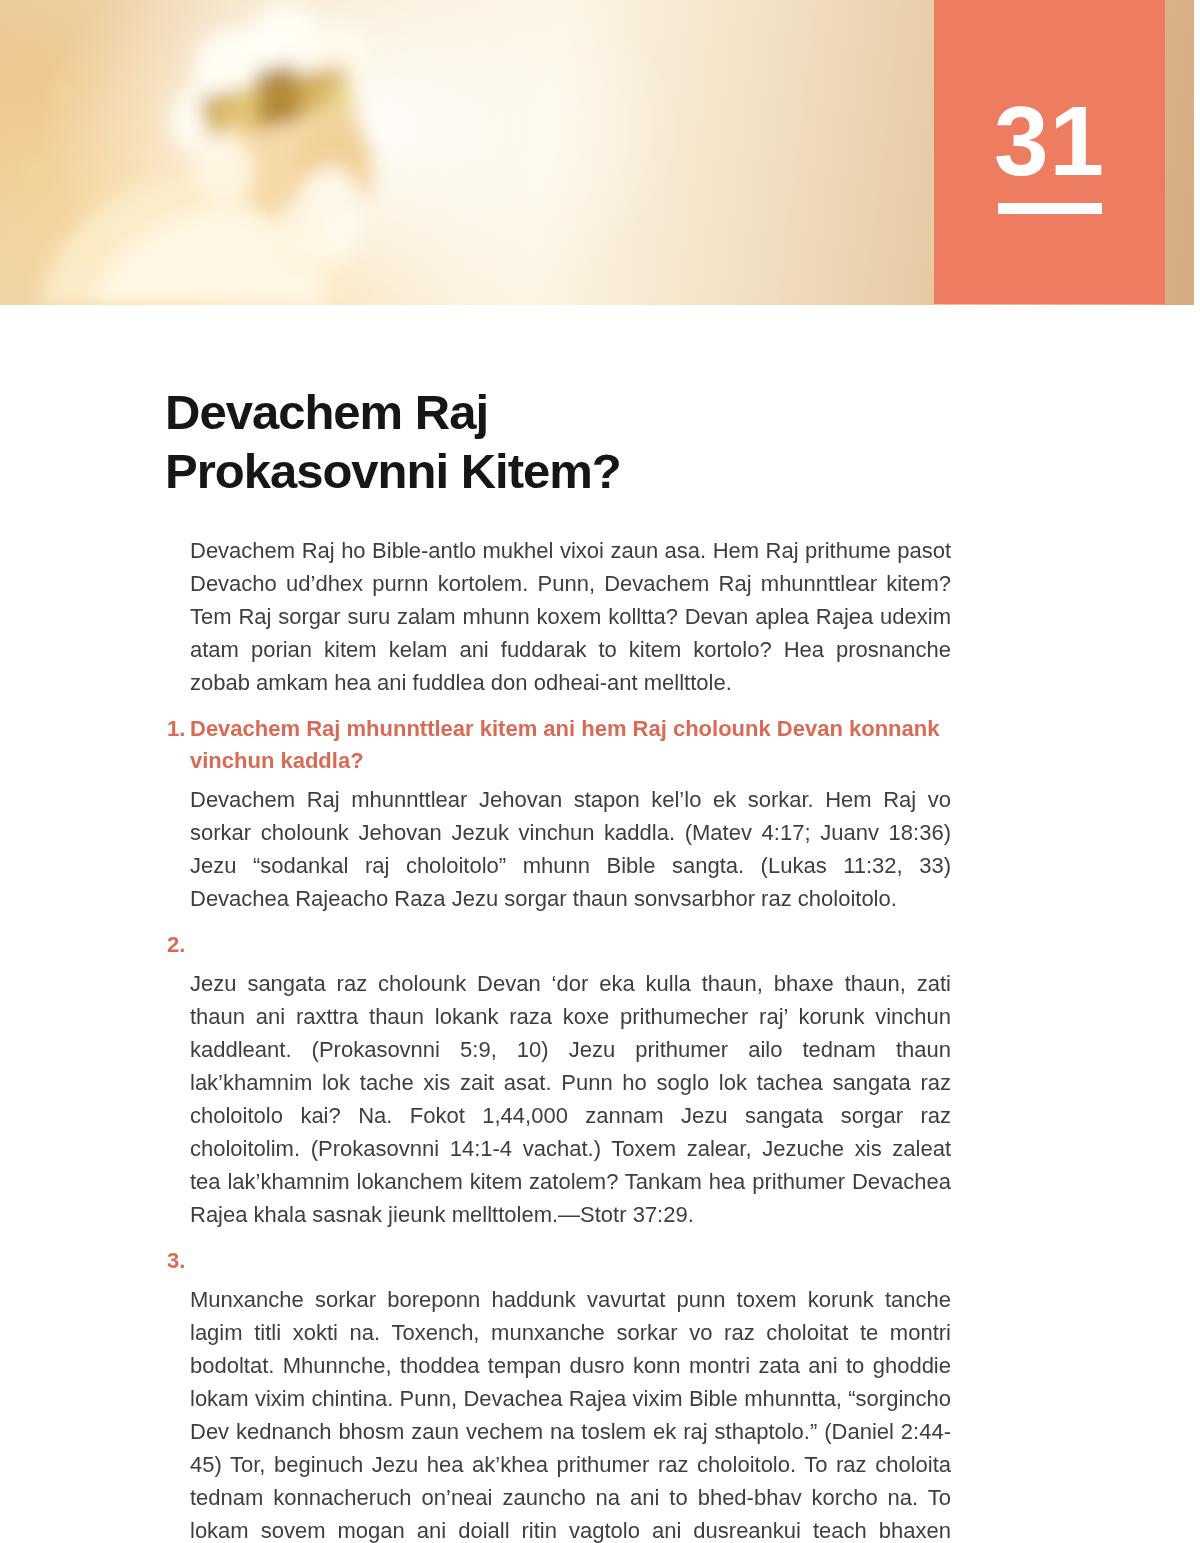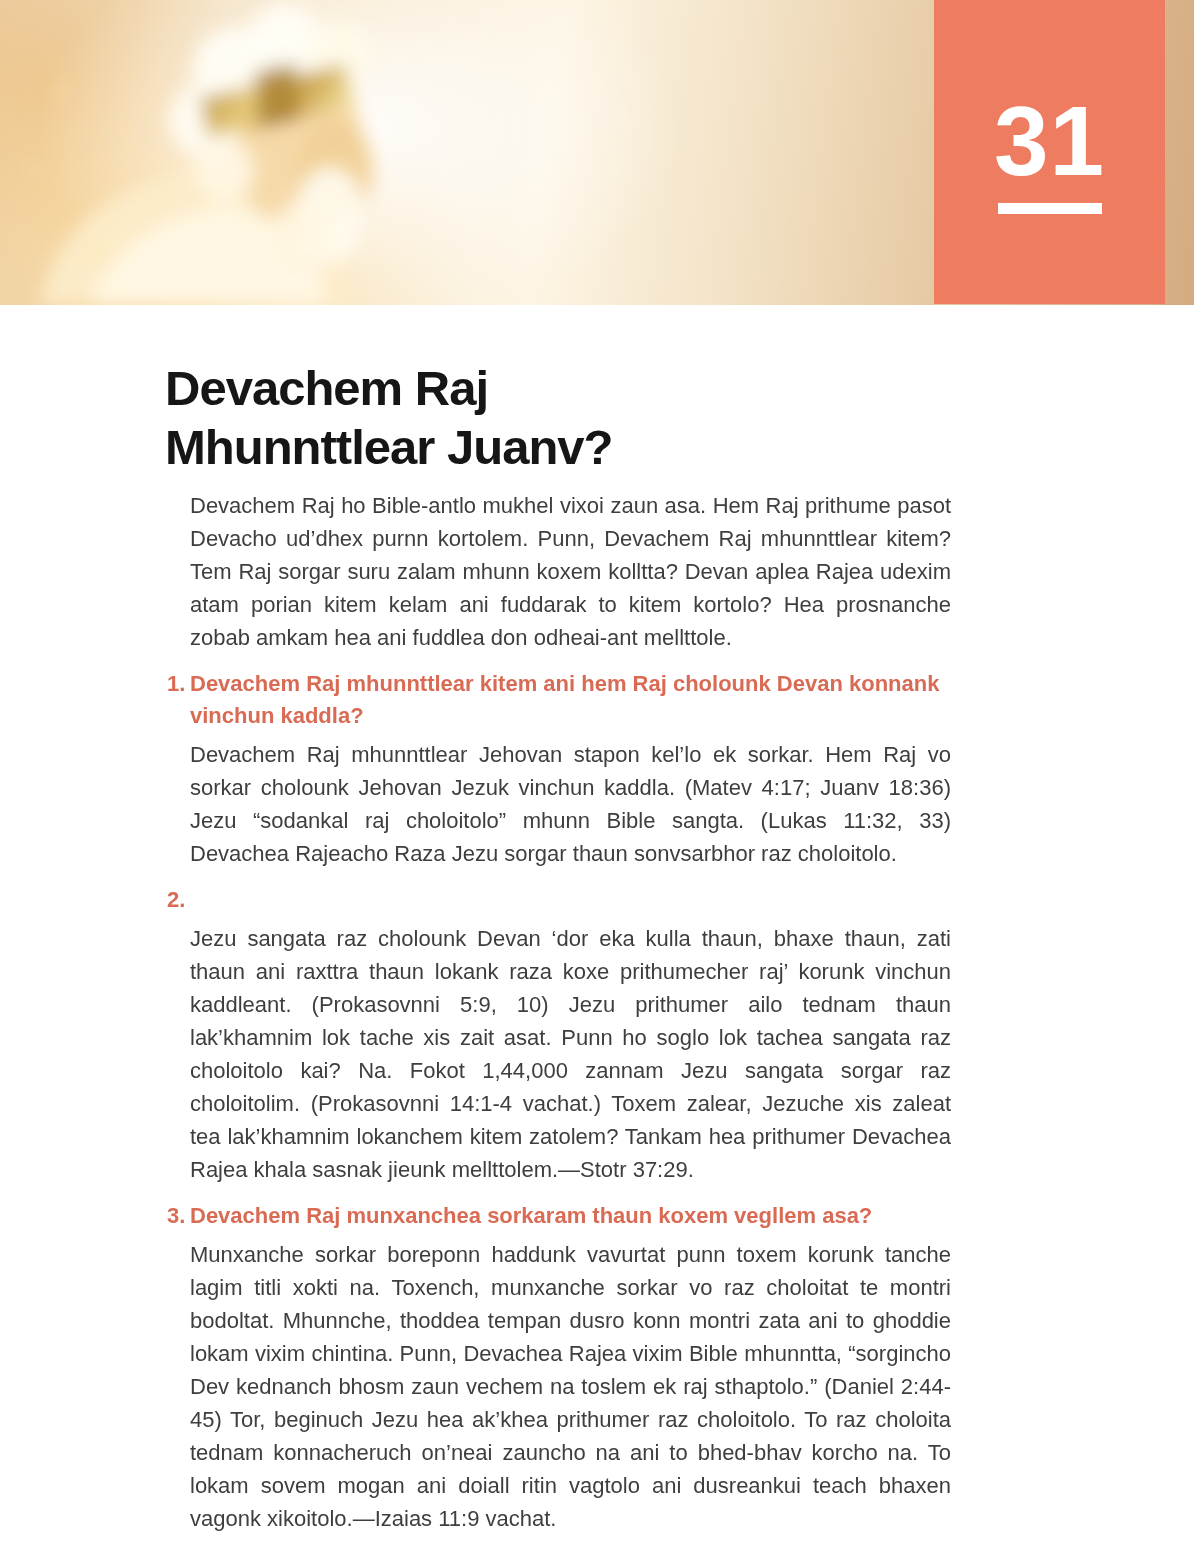--- a/index.html
+++ b/index.html
@@ -50,29 +50,29 @@
   .badge .bar{
     width:104px;height:11px;
     background:#ffffff;
     margin:13px auto 0 auto;
   }
   
   .content{
     padding:0 249px 40px 190px;
   }
   .page-title{
-    margin:54px 0 0 -25px;
+    margin:78px 0 0 -25px;
     color:var(--title-text);
     font-weight:bold;
     font-size:49px;
     line-height:59px;
     letter-spacing:-1px;
   }
   .intro{
-    margin-top:12px;
+    margin-top:33px;
   }
   p.body-par{
     font-size:22px;
     line-height:33px;
     text-align:justify;
     color:var(--body-text);
   }
   .section-heading{
     display:flex;
     margin:14px 0 6px -23px;
@@ -131,21 +131,21 @@
   </svg>
 
   <div class="badge">
     <div class="num">31</div>
     <div class="bar"></div>
   </div>
 </div>
 
 <div class="content">
 
-  <h1 class="page-title"><span>Devachem Raj</span><br><span>Mhunnttlear Juanv?</span></h1>
+  <h1 class="page-title"><span>Devachem Raj</span><br><span>Prokasovnni Kitem?</span></h1>
 
   <p class="body-par intro"><span>Devachem Raj ho Bible-antlo mukhel vixoi zaun asa. Hem Raj prithume pasot Devacho ud’dhex purnn kortolem. Punn, Devachem Raj mhunnttlear kitem? Tem Raj sorgar suru zalam mhunn koxem kolltta? Devan aplea Rajea udexim atam porian kitem kelam ani fuddarak to kitem kortolo? Hea prosnanche zobab amkam hea ani fuddlea don odheai-ant mellttole.</span></p>
 
   <div>
     <h2 class="section-heading">
       <span class="q-num">1.</span>
       <span>Devachem Raj mhunnttlear kitem ani hem Raj cholounk Devan konnank vinchun kaddla?</span>
     </h2>
     <p class="body-par"><span>Devachem Raj mhunnttlear Jehovan stapon kel’lo ek sorkar. Hem Raj vo sorkar cholounk Jehovan Jezuk vinchun kaddla. (Matev 4:17; Juanv 18:36) Jezu </span><span class="bold">“sodankal raj choloitolo”</span><span> mhunn Bible sangta. (Lukas 11:32, 33) Devachea Rajeacho Raza Jezu sorgar thaun sonvsarbhor raz choloitolo.</span></p>
   </div>
@@ -153,18 +153,17 @@
   <div>
     <h2 class="section-heading">
       <span class="q-num">2.</span>
     </h2>
     <p class="body-par"><span>Jezu sangata raz cholounk Devan </span><span class="bold">‘dor eka kulla thaun, bhaxe thaun, zati thaun ani raxttra thaun lokank raza koxe prithumecher raj’</span><span> korunk vinchun kaddleant. (Prokasovnni 5:9, 10) Jezu prithumer ailo tednam thaun lak’khamnim lok tache xis zait asat. Punn ho soglo lok tachea sangata raz choloitolo kai? Na. Fokot 1,44,000 zannam Jezu sangata sorgar raz choloitolim. (Prokasovnni 14:1-4 vachat.) Toxem zalear, Jezuche xis zaleat tea lak’khamnim lokanchem kitem zatolem? Tankam hea prithumer Devachea Rajea khala sasnak jieunk mellttolem.—Stotr 37:29.</span></p>
   </div>
 
   <div>
     <h2 class="section-heading">
       <span class="q-num">3.</span>
-      <span>Devachem Raj munxanchea sorkaram thaun koxem vegllem asa?</span>
     </h2>
     <p class="body-par"><span>Munxanche sorkar boreponn haddunk vavurtat punn toxem korunk tanche lagim titli xokti na. Toxench, munxanche sorkar vo raz choloitat te montri bodoltat. Mhunnche, thoddea tempan dusro konn montri zata ani to ghoddie lokam vixim chintina. Punn, Devachea Rajea vixim Bible mhunntta, </span><span class="bold">“sorgincho Dev kednanch bhosm zaun vechem na toslem ek raj sthaptolo.”</span><span> (Daniel 2:44-45) Tor, beginuch Jezu hea ak’khea prithumer raz choloitolo. To raz choloita tednam konnacheruch on’neai zauncho na ani to bhed-bhav korcho na. To lokam sovem mogan ani doiall ritin vagtolo ani dusreankui teach bhaxen vagonk xikoitolo.—Izaias 11:9 vachat.</span></p>
   </div>
 
 </div>
 
 </body></html>

